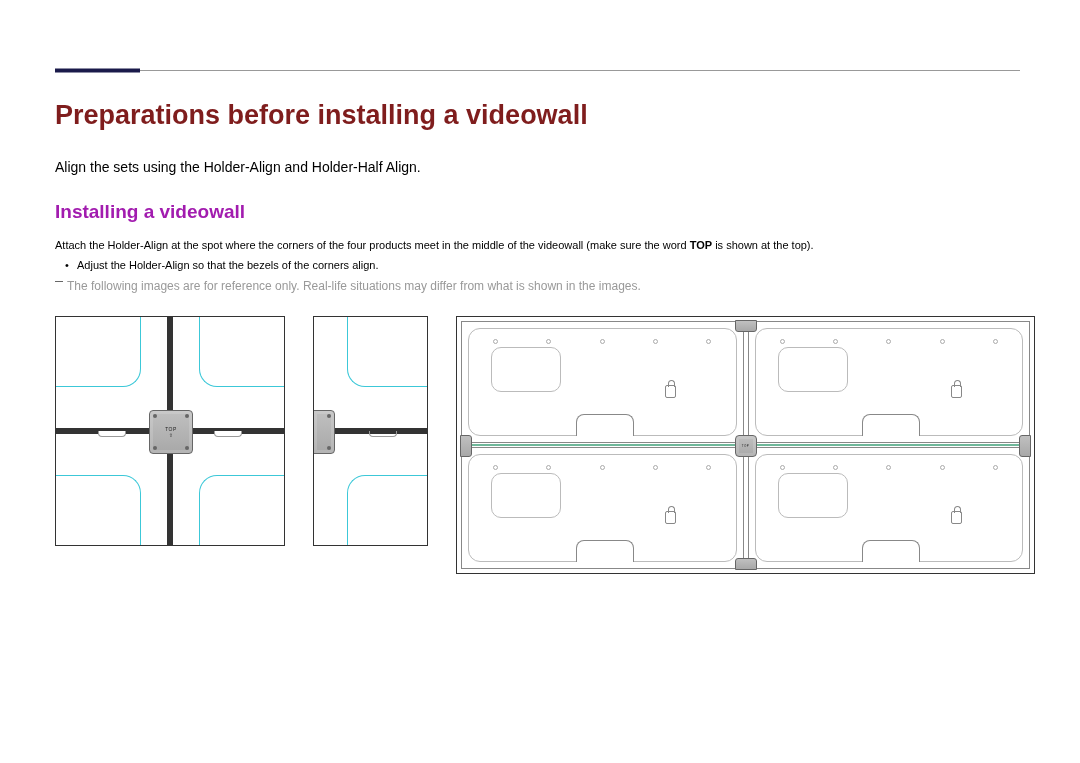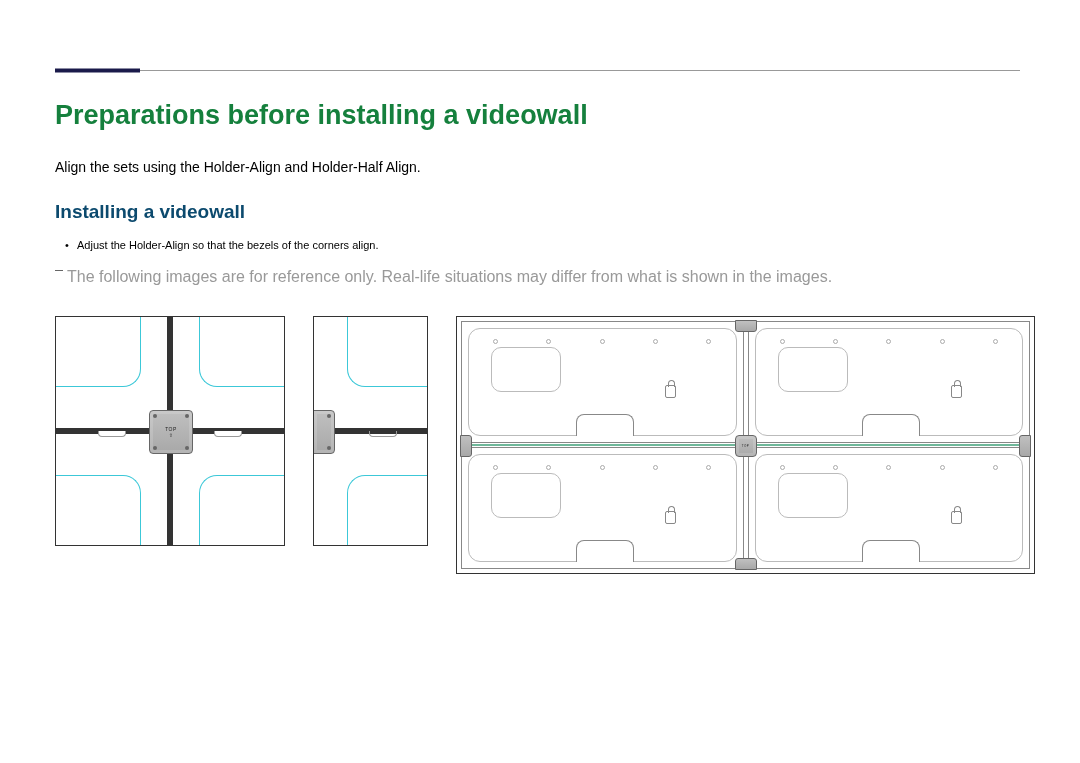--- a/index.html
+++ b/index.html
@@ -28,35 +28,35 @@
     background: #1a1a4a;
     transform: translateY(-1.5px);
   }
   .content {
     position: absolute;
     top: 100px;
     left: 55px;
     right: 60px;
   }
   h1 {
-    color: #15803d;
+    color: #7f1d1d;
     font-weight: 600;
     font-size: 27px;
     margin-bottom: 28px;
   }
   .intro {
     font-size: 14px;
     margin-bottom: 26px;
     color: #000;
   }
   h2 {
     font-size: 19px;
     font-weight: 700;
     margin-bottom: 14px;
-    color: #0c4a6e;
+    color: #a21caf;
   }
   .body-text {
     font-size: 11px;
     line-height: 1.5;
     color: #000;
     margin-bottom: 3px;
   }
   .body-text .bold { font-weight: 700; }
   .bullet {
     font-size: 11px;
@@ -64,23 +64,23 @@
     margin-left: 22px;
     margin-bottom: 3px;
     position: relative;
   }
   .bullet::before {
     content: "•";
     position: absolute;
     left: -12px;
   }
   .note {
-    font-size: 16px;
+    font-size: 12px;
     color: #999;
-    margin-top: 14px;
+    margin-top: 6px;
     margin-left: 12px;
     position: relative;
   }
   .note::before {
     content: "";
     position: absolute;
     left: -12px;
     top: 2px;
     width: 8px;
     height: 1px;
@@ -212,20 +212,23 @@
 <body>
 
 <div class="header-line"></div>
 <div class="header-bold"></div>
 
 <div class="content">
   <h1>Preparations before installing a videowall</h1>
   <p class="intro">Align the sets using the Holder-Align and Holder-Half Align.</p>
   <h2>Installing a videowall</h2>
 
+  <p class="body-text">
+    <span>Attach the Holder-Align at the spot where the corners of the four products meet in the middle of the videowall (make sure the word </span><span class="bold">TOP</span><span> is shown at the top).</span>
+  </p>
   <p class="bullet">Adjust the Holder-Align so that the bezels of the corners align.</p>
   <p class="note">The following images are for reference only. Real-life situations may differ from what is shown in the images.</p>
 </div>
 
 <div class="figures">
 
   <div class="fig1">
     <div class="quad q-tl"></div>
       <div class="quad q-tr"></div>
     <div class="quad q-bl"></div>

